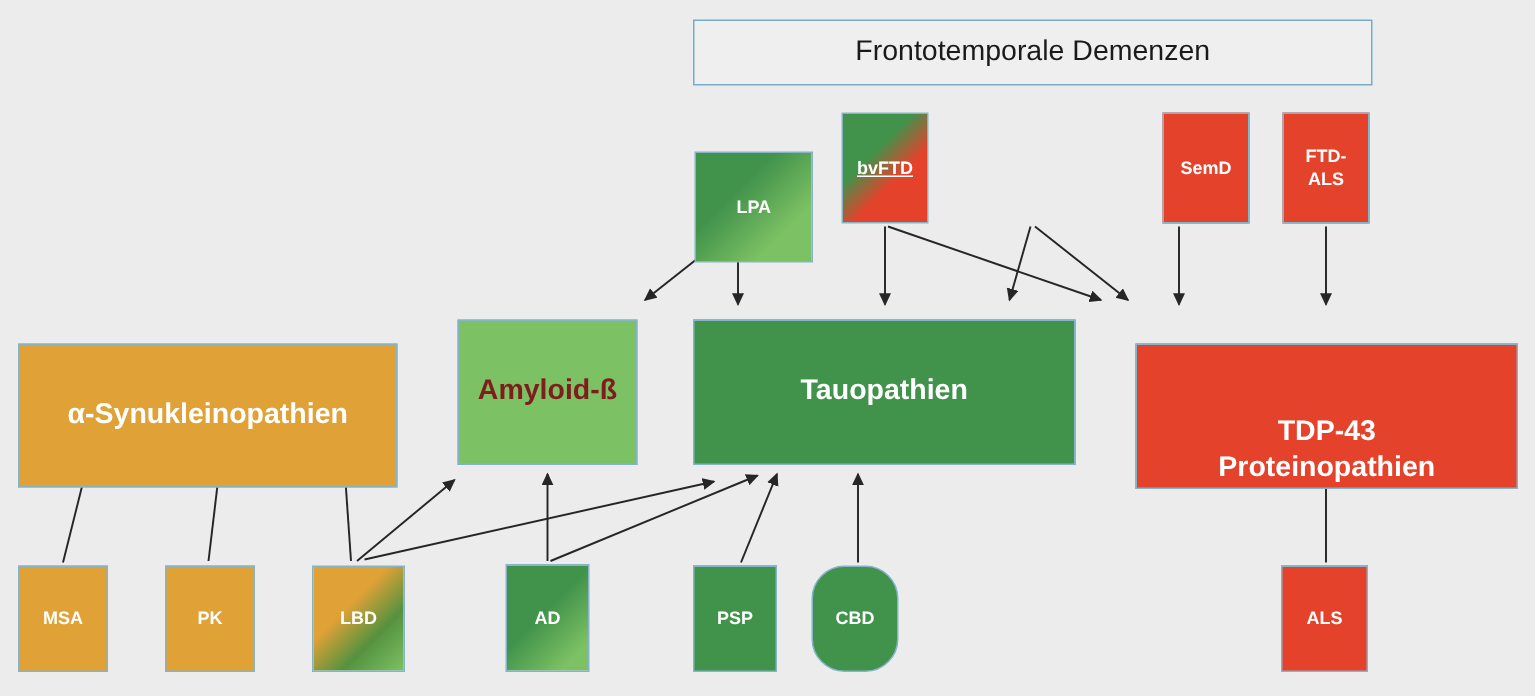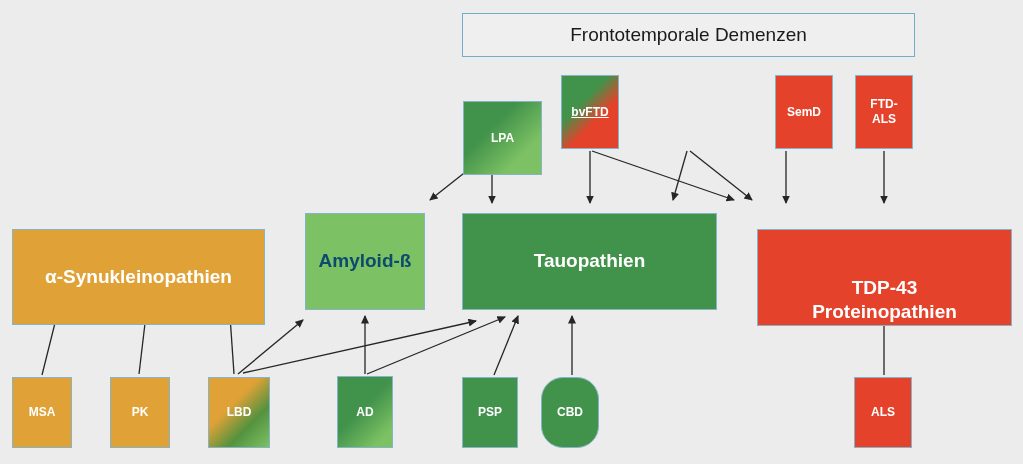--- a/index.html
+++ b/index.html
@@ -70,21 +70,21 @@
       <line x1="572" y1="375" x2="572" y2="316" stroke="#262626" stroke-width="1.3" marker-end="url(#arrowhead)"></line>
       <line x1="884" y1="375" x2="884" y2="316" stroke="#262626" stroke-width="1.3" marker-end="url(#arrowhead)"></line>
     </svg>
 
 <div class="node small" style="left: 463px; top: 75px; width: 79px; height: 74px; background: linear-gradient(135deg, rgb(65, 146, 75) 0%, rgb(65, 146, 75) 35%, rgb(124, 193, 99) 75%); border-color: rgb(133, 180, 201); color: rgb(255, 255, 255); margin-top: 26px;"><span>LPA</span></div>
     <div class="node small" style="left: 561px; top: 75px; width: 58px; height: 74px; background: linear-gradient(135deg, rgb(65, 146, 75) 0%, rgb(65, 146, 75) 36%, rgb(229, 66, 44) 62%); border-color: rgb(133, 180, 201); color: rgb(255, 255, 255); text-decoration: underline;"><span>bvFTD</span></div>
     <div class="node small" style="left: 775px; top: 75px; width: 58px; height: 74px; background: rgb(229, 66, 44); border-color: rgb(133, 180, 201); color: rgb(255, 255, 255);"><span>SemD</span></div>
     <div class="node small" style="left: 855px; top: 75px; width: 58px; height: 74px; background: rgb(229, 66, 44); border-color: rgb(133, 180, 201); color: rgb(255, 255, 255);"><span>FTD-
 ALS</span></div>
     <div class="node large" style="left: 12px; top: 214px; width: 253px; height: 96px; background: rgb(224, 162, 54); border-color: rgb(133, 180, 201); color: rgb(255, 255, 255); margin-top: 15px;"><span>α-Synukleinopathien</span></div>
-    <div class="node large" style="left: 305px; top: 213px; width: 120px; height: 97px; background: rgb(124, 193, 99); border-color: rgb(133, 180, 201); color: #0c4a6e;"><span>Amyloid-ß</span></div>
+    <div class="node large" style="left: 305px; top: 213px; width: 120px; height: 97px; background: rgb(124, 193, 99); border-color: rgb(133, 180, 201); color: #7f1d1d;"><span>Amyloid-ß</span></div>
     <div class="node large" style="left: 462px; top: 213px; width: 255px; height: 97px; background: rgb(65, 146, 75); border-color: rgb(133, 180, 201); color: rgb(255, 255, 255);"><span>Tauopathien</span></div>
     <div class="node large" style="left: 757px; top: 229px; width: 255px; height: 97px; background: rgb(229, 66, 44); border-color: rgb(133, 180, 201); color: rgb(255, 255, 255); align-items: flex-end;"><span>TDP-43
 Proteinopathien</span></div>
     <div class="node small" style="left: 12px; top: 377px; width: 60px; height: 71px; background: rgb(224, 162, 54); border-color: rgb(133, 180, 201); color: rgb(255, 255, 255);"><span>MSA</span></div>
     <div class="node small" style="left: 110px; top: 377px; width: 60px; height: 71px; background: rgb(224, 162, 54); border-color: rgb(133, 180, 201); color: rgb(255, 255, 255);"><span>PK</span></div>
     <div class="node small" style="left: 208px; top: 377px; width: 62px; height: 71px; background: linear-gradient(135deg, rgb(224, 162, 54) 0%, rgb(224, 162, 54) 38%, rgb(85, 146, 63) 68%, rgb(124, 193, 99) 100%); border-color: rgb(133, 180, 201); color: rgb(255, 255, 255);"><span>LBD</span></div>
     <div class="node small" style="left: 337px; top: 376px; width: 56px; height: 72px; background: linear-gradient(135deg, rgb(65, 146, 75) 0%, rgb(65, 146, 75) 45%, rgb(124, 193, 99) 85%); border-color: rgb(133, 180, 201); color: rgb(255, 255, 255);"><span>AD</span></div>
     <div class="node small" style="left: 462px; top: 377px; width: 56px; height: 71px; background: rgb(65, 146, 75); border-color: rgb(133, 180, 201); color: rgb(255, 255, 255);"><span>PSP</span></div>
     <div class="node small" style="left: 541px; top: 377px; width: 58px; height: 71px; background: rgb(65, 146, 75); border-color: rgb(133, 180, 201); color: rgb(255, 255, 255); border-radius: 22px;"><span>CBD</span></div>
     <div class="node small" style="left: 854px; top: 377px; width: 58px; height: 71px; background: rgb(229, 66, 44); border-color: rgb(133, 180, 201); color: rgb(255, 255, 255);"><span>ALS</span></div>

